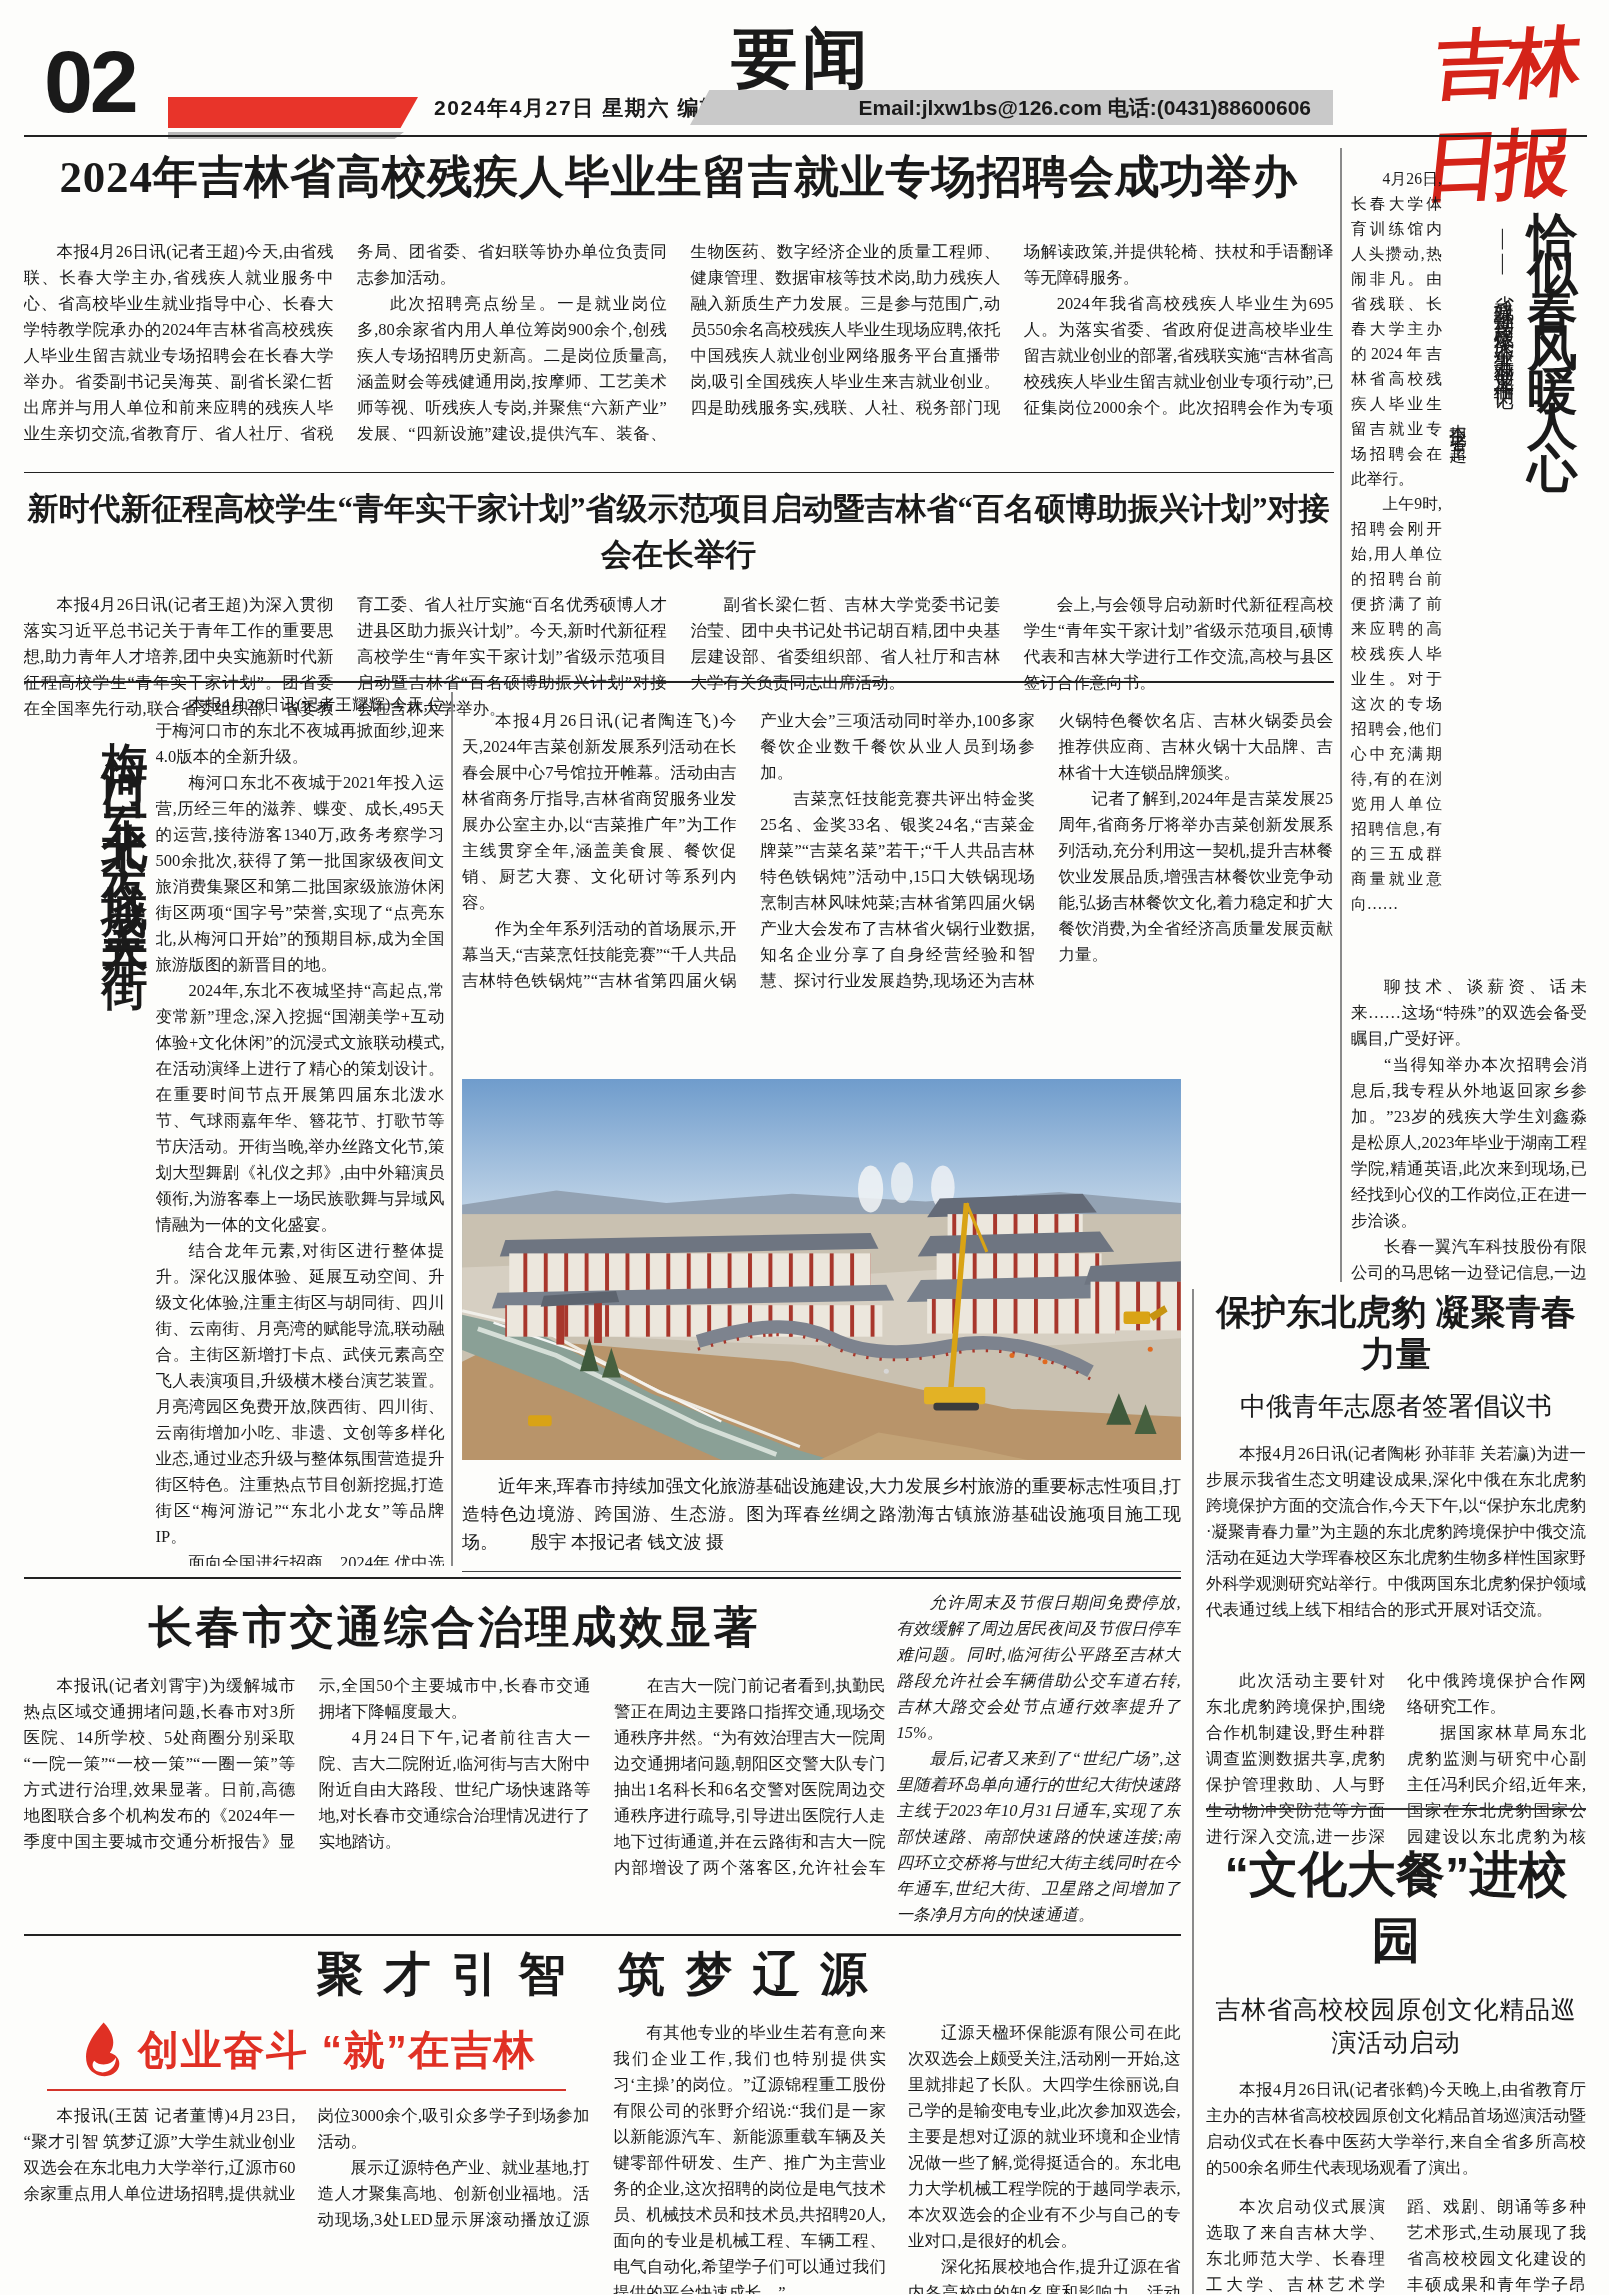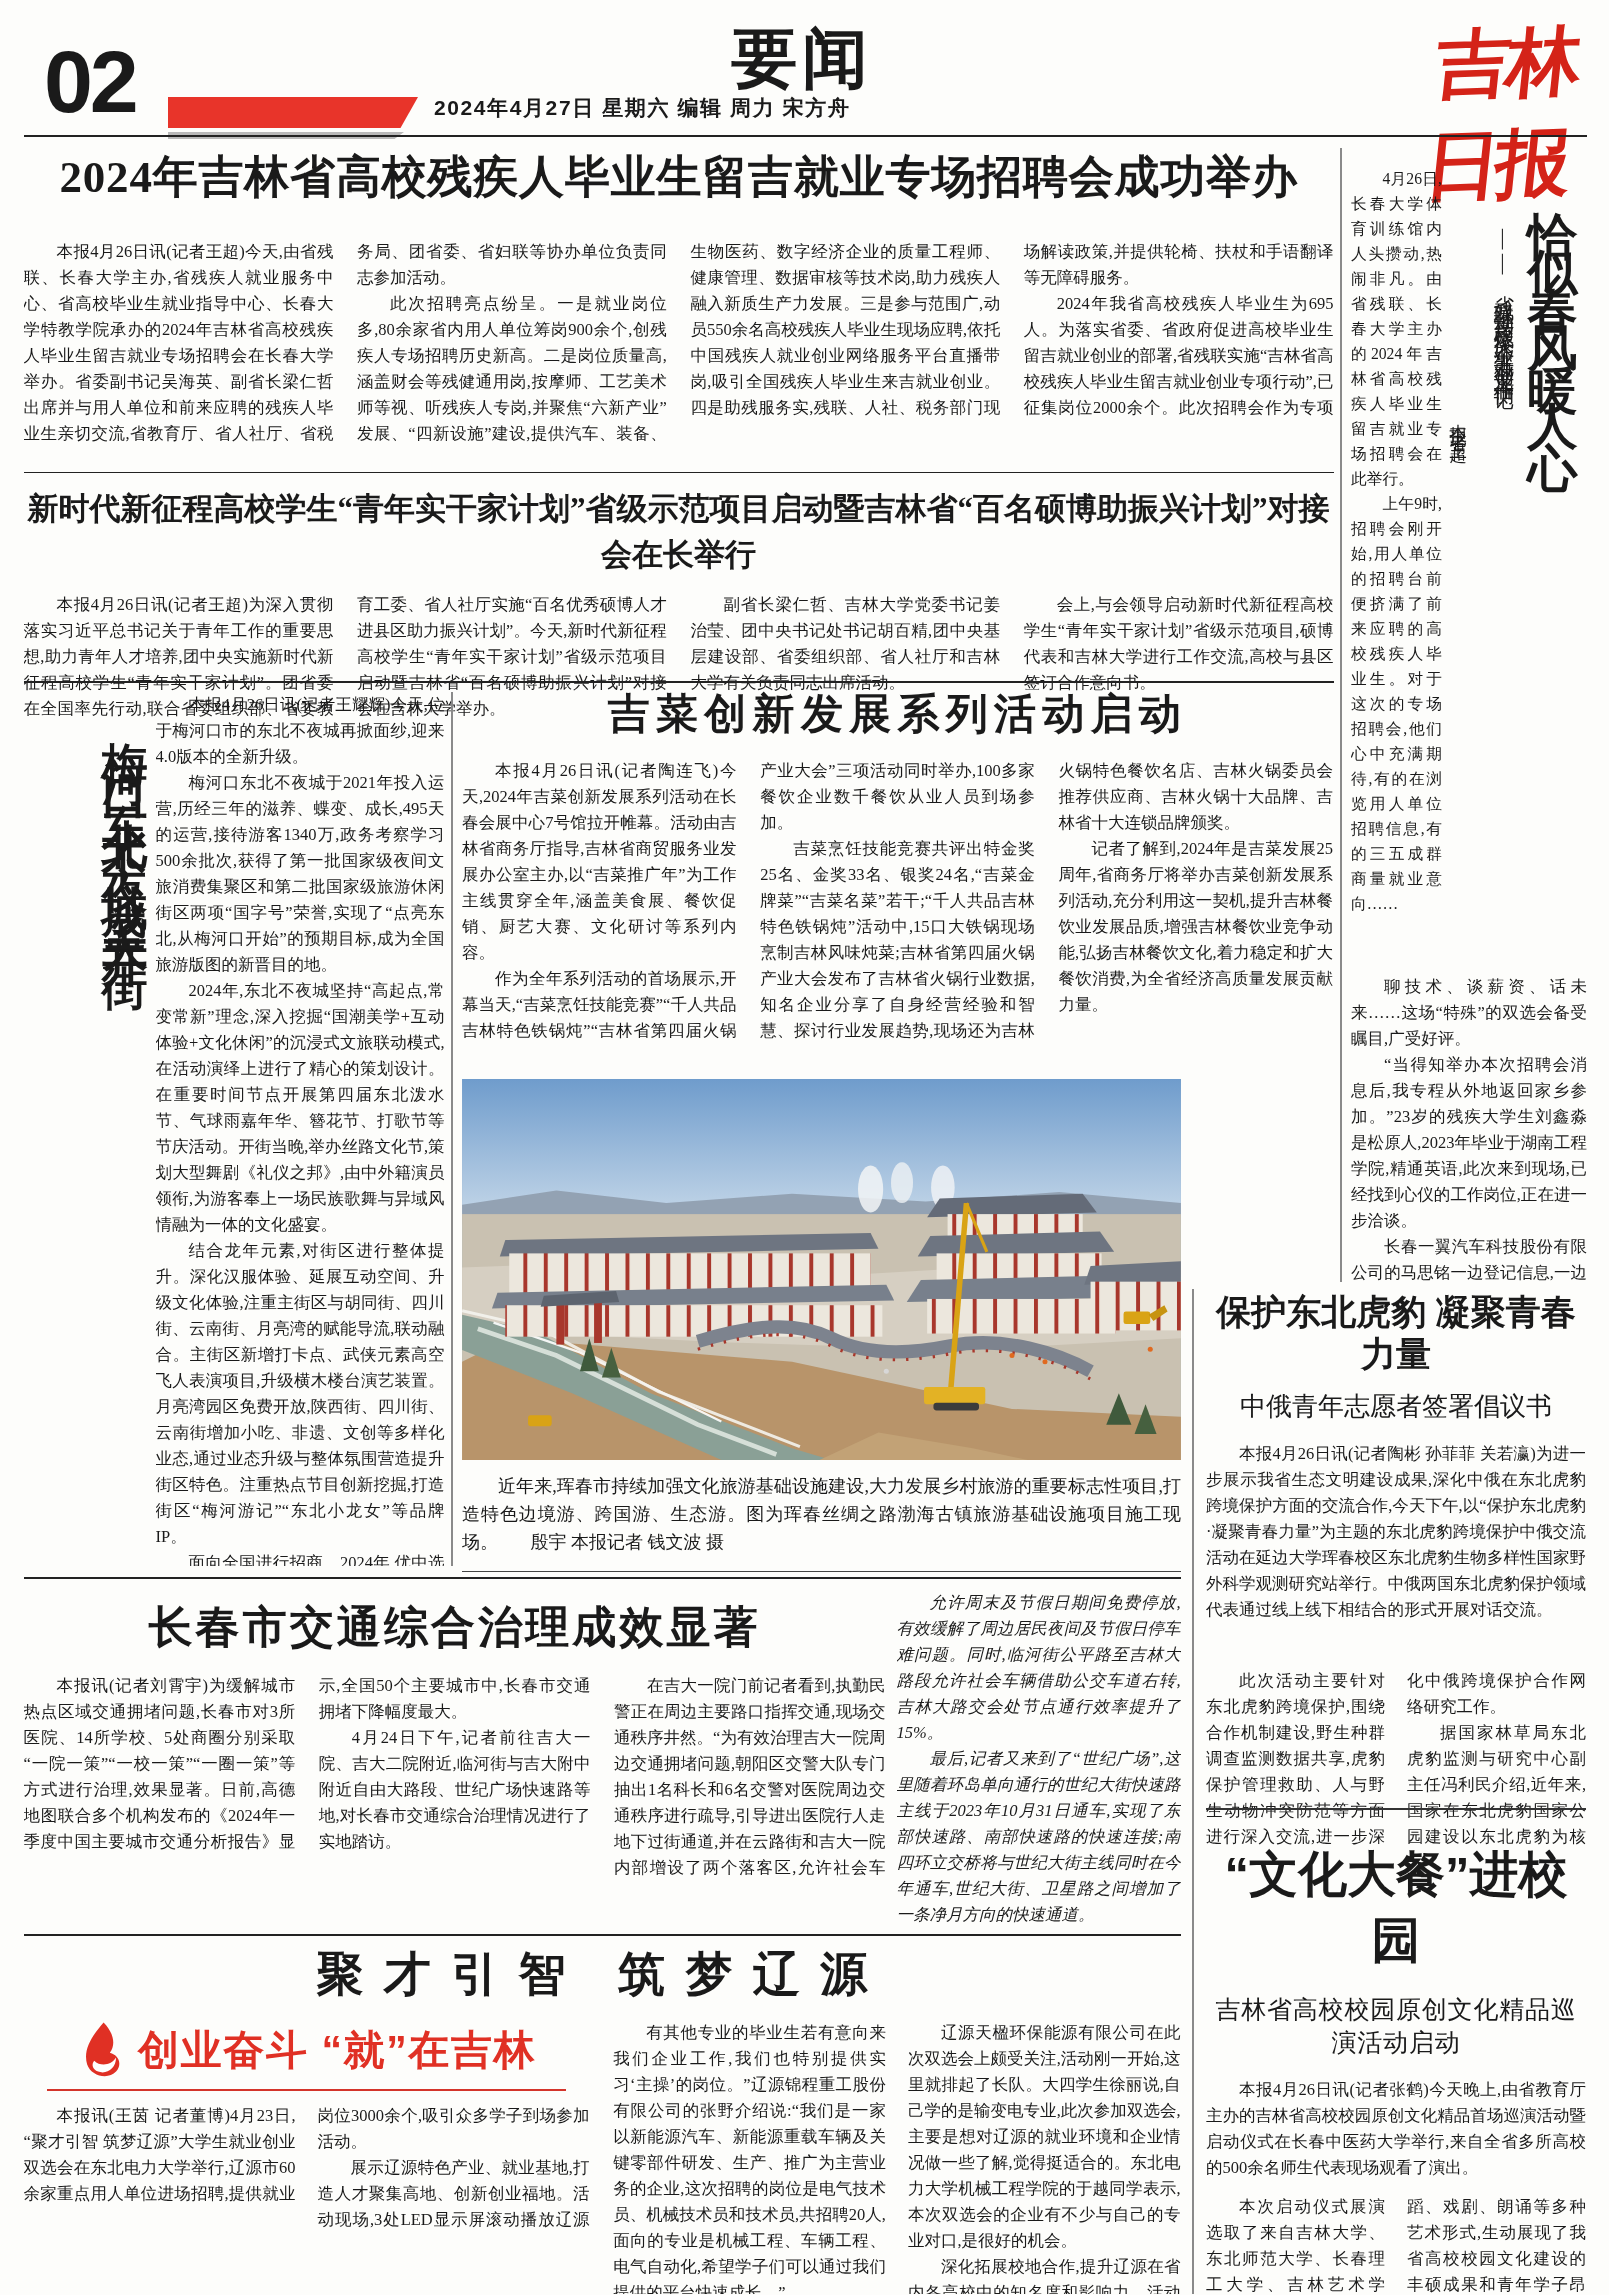--- a/index.html
+++ b/index.html
@@ -103,20 +103,23 @@
 </head>
 <body>
 
 <div id="page">
 
   <div class="abs sans" id="page-num">02</div>
   <div class="abs" id="red-bar"></div>
   <div class="abs" id="red-bar-shadow"></div>
   <div class="abs sans" id="date-line">2024年4月27日 星期六  编辑 周力 宋方舟</div>
   <div class="abs serif" id="section-title">要闻</div>
+  <div class="abs" id="contact-bar">
+    <span class="txt sans">Email:jlxw1bs@126.com  电话:(0431)88600606</span>
+  </div>
   <div class="abs serif" id="masthead">吉林日报</div>
   <div class="abs rule-h" style="left:23.6px;top:135px;width:1563px;"></div>
 
   <div class="abs" id="a1">
     <div class="hl hl-main">2024年吉林省高校残疾人毕业生留吉就业专场招聘会成功举办</div>
     <div class="bd body-txt cols4">
         <p class="para">本报4月26日讯(记者王超)今天,由省残联、长春大学主办,省残疾人就业服务中心、省高校毕业生就业指导中心、长春大学特教学院承办的2024年吉林省高校残疾人毕业生留吉就业专场招聘会在长春大学举办。省委副书记吴海英、副省长梁仁哲出席并与用人单位和前来应聘的残疾人毕业生亲切交流,省教育厅、省人社厅、省税务局、团省委、省妇联等协办单位负责同志参加活动。</p>
         <p class="para">此次招聘亮点纷呈。一是就业岗位多,80余家省内用人单位筹岗900余个,创残疾人专场招聘历史新高。二是岗位质量高,涵盖财会等残健通用岗,按摩师、工艺美术师等视、听残疾人专岗,并聚焦“六新产业”发展、“四新设施”建设,提供汽车、装备、生物医药、数字经济企业的质量工程师、健康管理、数据审核等技术岗,助力残疾人融入新质生产力发展。三是参与范围广,动员550余名高校残疾人毕业生现场应聘,依托中国残疾人就业创业网络服务平台直播带岗,吸引全国残疾人毕业生来吉就业创业。四是助残服务实,残联、人社、税务部门现场解读政策,并提供轮椅、扶杖和手语翻译等无障碍服务。</p>
         <p class="para">2024年我省高校残疾人毕业生为695人。为落实省委、省政府促进高校毕业生留吉就业创业的部署,省残联实施“吉林省高校残疾人毕业生留吉就业创业专项行动”,已征集岗位2000余个。此次招聘会作为专项行动的重要举措之一,共有200余人签约、220余人达成意向。</p>
       </div>
@@ -159,21 +162,20 @@
         <p class="para">本报4月26日讯(记者王耀辉)今天,位于梅河口市的东北不夜城再掀面纱,迎来4.0版本的全新升级。</p>
         <p class="para">梅河口东北不夜城于2021年投入运营,历经三年的滋养、蝶变、成长,495天的运营,接待游客1340万,政务考察学习500余批次,获得了第一批国家级夜间文旅消费集聚区和第二批国家级旅游休闲街区两项“国字号”荣誉,实现了“点亮东北,从梅河口开始”的预期目标,成为全国旅游版图的新晋目的地。</p>
         <p class="para">2024年,东北不夜城坚持“高起点,常变常新”理念,深入挖掘“国潮美学+互动体验+文化休闲”的沉浸式文旅联动模式,在活动演绎上进行了精心的策划设计。在重要时间节点开展第四届东北泼水节、气球雨嘉年华、簪花节、打歌节等节庆活动。开街当晚,举办丝路文化节,策划大型舞剧《礼仪之邦》,由中外籍演员领衔,为游客奉上一场民族歌舞与异域风情融为一体的文化盛宴。</p>
         <p class="para">结合龙年元素,对街区进行整体提升。深化汉服体验、延展互动空间、升级文化体验,注重主街区与胡同街、四川街、云南街、月亮湾的赋能导流,联动融合。主街区新增打卡点、武侠元素高空飞人表演项目,升级横木楼台演艺装置。月亮湾园区免费开放,陕西街、四川街、云南街增加小吃、非遗、文创等多样化业态,通过业态升级与整体氛围营造提升街区特色。注重热点节目创新挖掘,打造街区“梅河游记”“东北小龙女”等品牌IP。</p>
         <p class="para">面向全国进行招商。2024年,优中选优,新增商铺40家,总计200家,外地商家占比17.5%。其中,央视报道美食占比10.5%;地方特色小吃占比57.5%;非遗类占比3.5%;饮品甜品类占比23%;手工、游乐等类占比5.5%。每家店铺赋予独特的文化属性设计和布局,并对餐饮产品进行了定量和限价,确保好吃、不贵。</p>
       </div>
   </div>
   <div class="abs rule-v" id="v-rule-mh"></div>
 
   <div class="abs" id="jicai">
-    <div class="hl hl-main">吉菜创新发展系列活动启动</div>
     <div class="bd body-txt cols3">
         <p class="para">本报4月26日讯(记者陶连飞)今天,2024年吉菜创新发展系列活动在长春会展中心7号馆拉开帷幕。活动由吉林省商务厅指导,吉林省商贸服务业发展办公室主办,以“吉菜推广年”为工作主线贯穿全年,涵盖美食展、餐饮促销、厨艺大赛、文化研讨等系列内容。</p>
         <p class="para">作为全年系列活动的首场展示,开幕当天,“吉菜烹饪技能竞赛”“千人共品吉林特色铁锅炖”“吉林省第四届火锅产业大会”三项活动同时举办,100多家餐饮企业数千餐饮从业人员到场参加。</p>
         <p class="para">吉菜烹饪技能竞赛共评出特金奖25名、金奖33名、银奖24名,“吉菜金牌菜”“吉菜名菜”若干;“千人共品吉林特色铁锅炖”活动中,15口大铁锅现场烹制吉林风味炖菜;吉林省第四届火锅产业大会发布了吉林省火锅行业数据,知名企业分享了自身经营经验和智慧、探讨行业发展趋势,现场还为吉林火锅特色餐饮名店、吉林火锅委员会推荐供应商、吉林火锅十大品牌、吉林省十大连锁品牌颁奖。</p>
         <p class="para">记者了解到,2024年是吉菜发展25周年,省商务厅将举办吉菜创新发展系列活动,充分利用这一契机,提升吉林餐饮业发展品质,增强吉林餐饮业竞争动能,弘扬吉林餐饮文化,着力稳定和扩大餐饮消费,为全省经济高质量发展贡献力量。</p>
       </div>
   </div>
 
   <div class="abs" id="photo">
     <svg width="719" height="381" viewBox="0 0 915 485">

